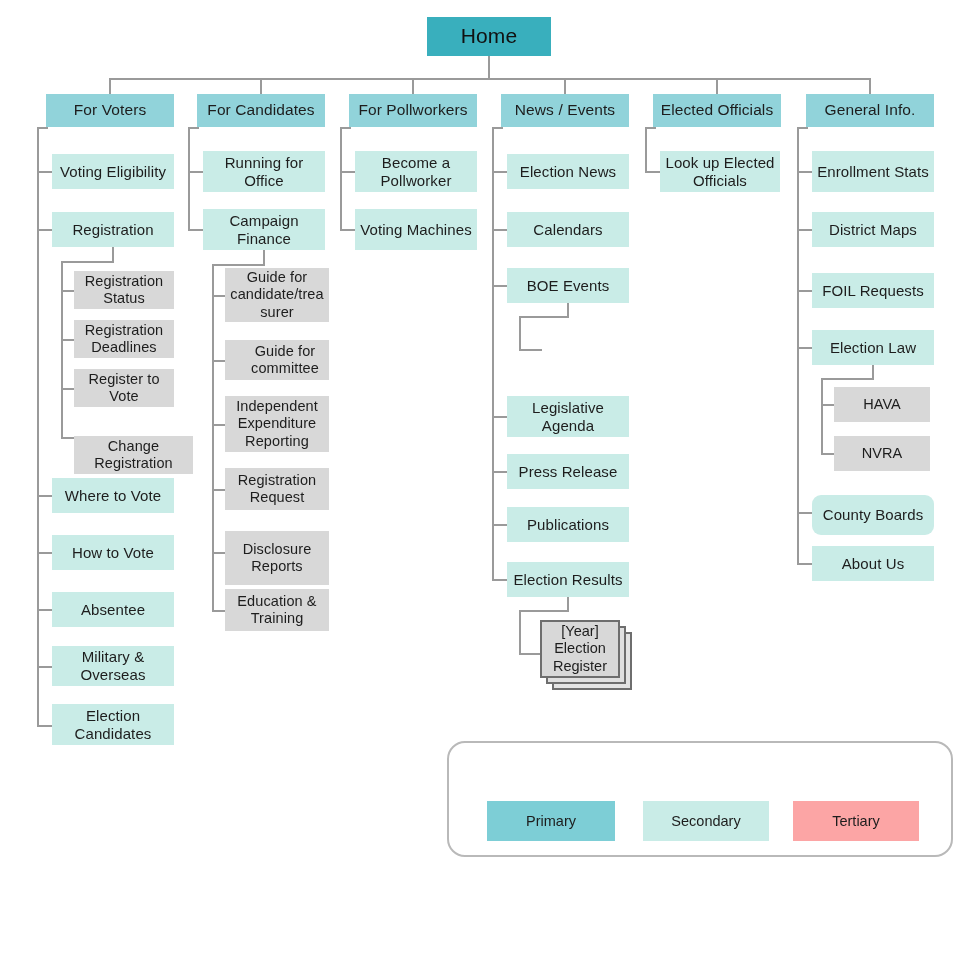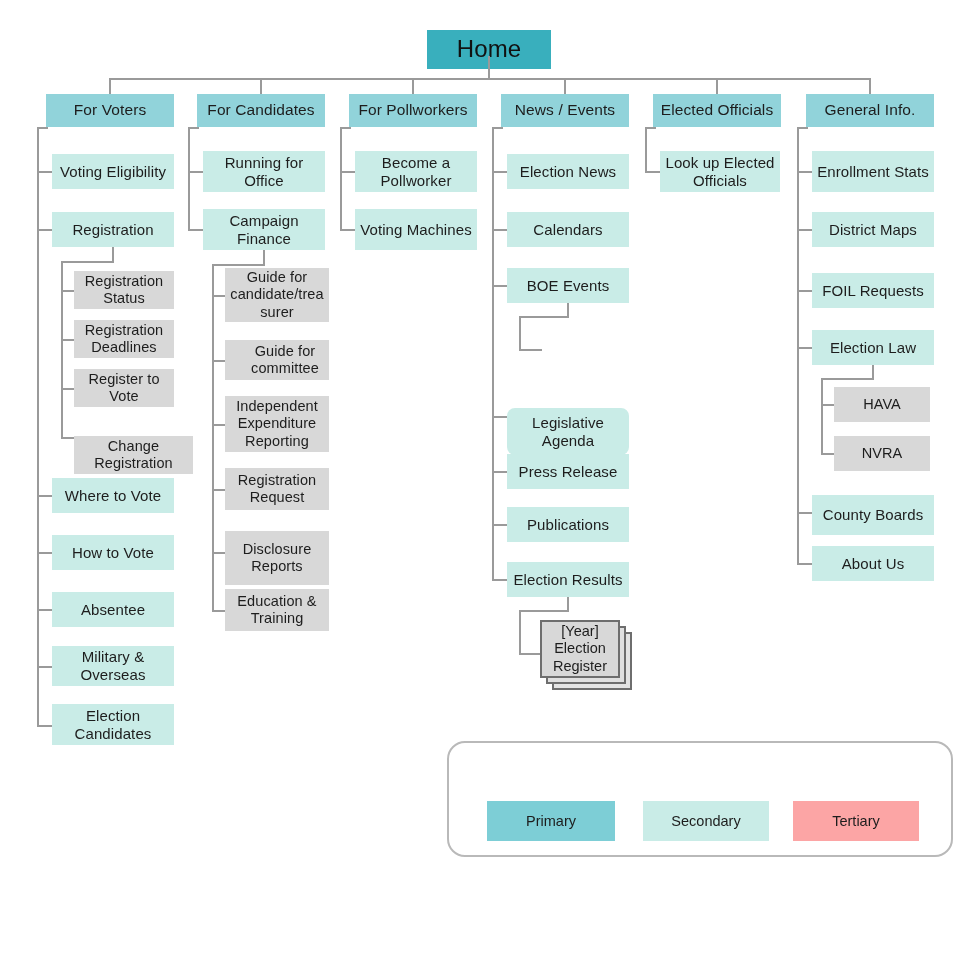--- a/index.html
+++ b/index.html
@@ -25,23 +25,22 @@
     display:flex;align-items:center;justify-content:center;
     text-align:center;
     line-height:1.18;
     letter-spacing:.1px;
     padding:2px 4px;
     overflow:hidden;
   }
 
   .home{
     background:#39afbd;
-    font-size:24px;
+    font-size:21px;
     color:#111;
-    margin-top:13px;
   }
   .lvl1{
     background:#91d3da;
     font-size:15.5px;
   }
   .lvl2{
     background:#c9ece7;
     font-size:15px;
   }
   .lvl3{
@@ -249,21 +248,21 @@
   <div class="node lvl2" style="left:507px;top:268px;width:122px;height:35px;">
     <span>BOE Events</span>
   </div>
 
   <div class="ln v" style="left:567px;top:303px;height:14px;"></div>
   <div class="ln h" style="left:519px;top:316px;width:50px;"></div>
   <div class="ln v" style="left:519px;top:316px;height:35px;"></div>
   <div class="ln h" style="left:519px;top:349px;width:23px;"></div>
 
   <div class="ln h" style="left:492px;top:416px;width:15px;"></div>
-  <div class="node lvl2" style="left:507px;top:408px;width:122px;height:47px;border-radius:8px;">
+  <div class="node lvl2" style="left:507px;top:396px;width:122px;height:41px;">
     <span>Legislative Agenda</span>
   </div>
   <div class="ln h" style="left:492px;top:471px;width:15px;"></div>
   <div class="node lvl2" style="left:507px;top:454px;width:122px;height:35px;">
     <span>Press Release</span>
   </div>
   <div class="ln h" style="left:492px;top:524px;width:15px;"></div>
   <div class="node lvl2" style="left:507px;top:507px;width:122px;height:35px;">
     <span>Publications</span>
   </div>
@@ -317,21 +316,21 @@
   <div class="ln h" style="left:821px;top:404px;width:13px;"></div>
   <div class="node lvl3" style="left:834px;top:387px;width:96px;height:35px;">
     <span>HAVA</span>
   </div>
   <div class="ln h" style="left:821px;top:453px;width:13px;"></div>
   <div class="node lvl3" style="left:834px;top:436px;width:96px;height:35px;">
     <span>NVRA</span>
   </div>
 
   <div class="ln h" style="left:797px;top:512px;width:15px;"></div>
-  <div class="node lvl2" style="left:812px;top:495px;width:122px;height:40px;">
+  <div class="node lvl2" style="left:812px;top:495px;width:122px;height:40px;border-radius:9px;">
     <span>County Boards</span>
   </div>
   <div class="ln h" style="left:797px;top:563px;width:15px;"></div>
   <div class="node lvl2" style="left:812px;top:546px;width:122px;height:35px;">
     <span>About Us</span>
   </div>
 
   <div id="legend">
     <div class="lg-sw" id="lg0">
       <span>Primary</span>

